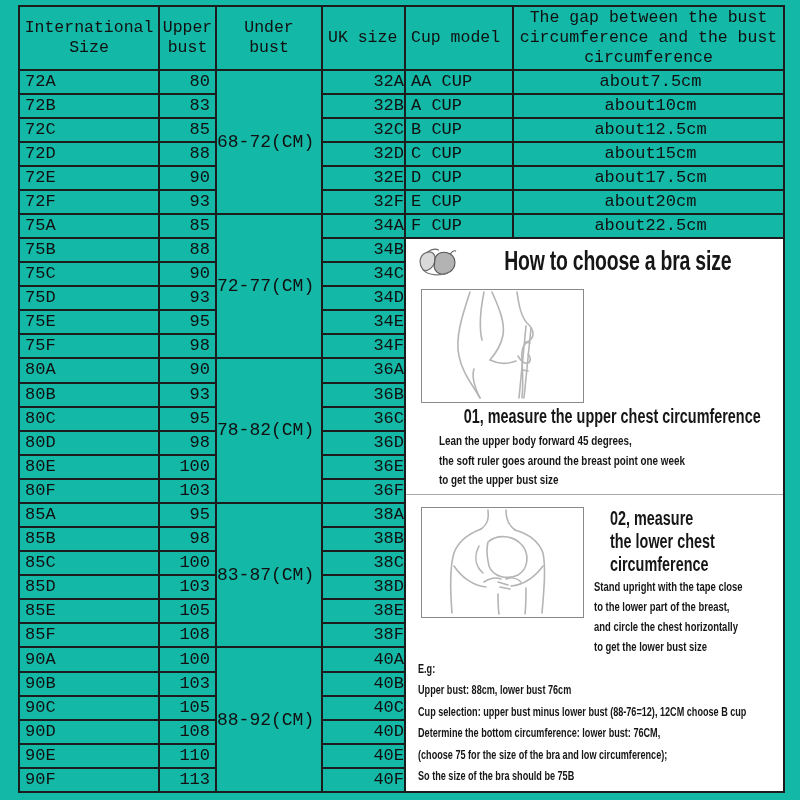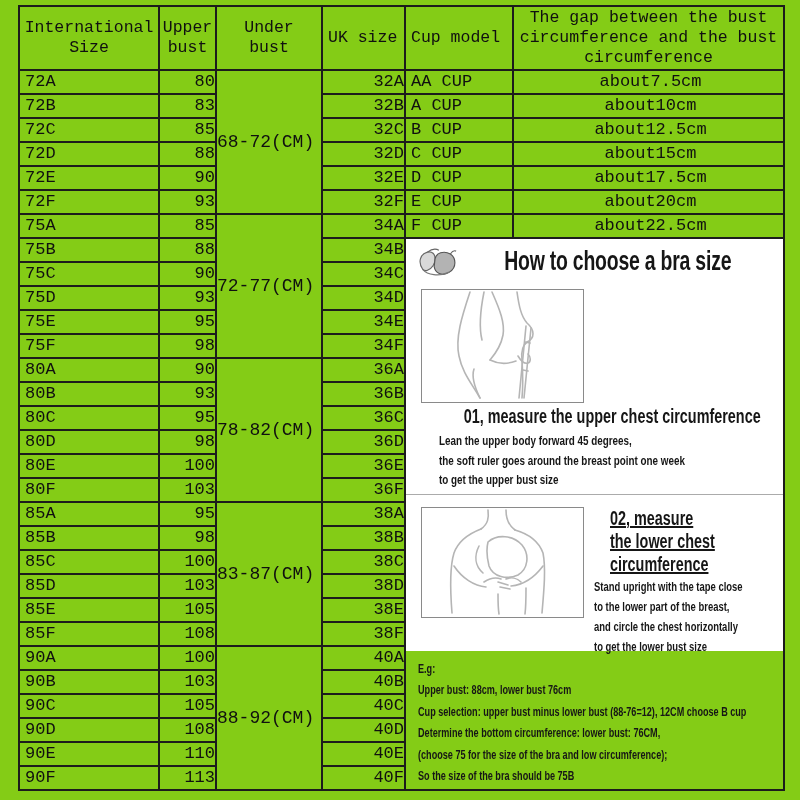--- a/index.html
+++ b/index.html
@@ -1,50 +1,50 @@
 <!DOCTYPE html>
 <html><head>
 <meta charset="utf-8">
 <style>
   html,body{margin:0;padding:0;background:#fff;}
-  .stage{position:relative;width:800px;height:800px;background:#84cc16;overflow:hidden;
+  .stage{position:relative;width:800px;height:800px;background:#14b8a6;overflow:hidden;
          font-family:"Liberation Mono","DejaVu Sans Mono",monospace;color:#111;}
 
   
   table.size-table{position:absolute;left:18px;top:5px;width:765px;border-collapse:collapse;
     table-layout:fixed;font-family:"Liberation Mono","DejaVu Sans Mono",monospace;color:#101010;}
   table.size-table th, table.size-table td{border:2px solid #1c1c1c;overflow:hidden;}
   thead th{font-weight:normal;font-size:16.5px;line-height:20px;height:62px;
            text-align:center;vertical-align:middle;padding:0;}
   th.h-uk, th.h-cup{text-align:left;padding-left:5px;}
   th .narrow{width:66px;margin:0 auto;}
   tbody td{height:22px;font-size:17px;line-height:22px;padding:0;vertical-align:middle;
            white-space:nowrap;}
   td.c-intl{text-align:left;padding-left:5px;border-radius:9px;}
-  td.c-upper{text-align:right;}
+  td.c-upper{text-align:right;padding-right:5px;}
   td.c-under{font-size:18px;margin-top:32px;}
   td.c-uk{text-align:right;padding-left:5px;}
   td.c-cup{text-align:left;padding-left:5px;}
   td.c-gap{text-align:center;padding-left:4px;}
   td.c-guide{padding:0;vertical-align:top;}
 
   
-  .guide{position:relative;width:100%;height:412px;background:#fff;
+  .guide{position:relative;width:100%;height:552px;background:#fff;
          font-family:"Liberation Sans","DejaVu Sans",sans-serif;font-weight:bold;color:#161616;}
   .bra-icon{position:absolute;left:10px;top:7px;width:42px;height:37px;}
   .g-title{position:absolute;left:50px;right:4px;top:11px;text-align:center;
            font-size:27px;letter-spacing:-0.3px;white-space:nowrap;}
   .g-box{position:absolute;border:1px solid #8a8a8a;background:#fff;}
   .box1{left:15px;top:50px;width:161px;height:112px;}
   .box2{left:15px;top:268px;width:161px;height:109px;}
   .g-s1head{position:absolute;left:0;right:0;top:166px;text-align:center;font-size:20px;
             white-space:nowrap;}
   .g-s1lines{position:absolute;left:33px;top:192px;font-size:13.5px;line-height:19.5px;}
   .g-sep{position:absolute;left:0;right:0;top:255px;height:1px;background:#ababab;}
-  .g-s2head{position:absolute;left:204px;top:268px;font-size:20px;line-height:23px;text-decoration:underline;}
+  .g-s2head{position:absolute;left:204px;top:268px;font-size:20px;line-height:23px;}
   .g-s2lines{position:absolute;left:188px;top:338px;font-size:13.5px;line-height:20px;}
   .g-example{position:absolute;left:12px;top:419px;font-size:13px;line-height:21.4px;}
   
   .cc72{display:inline-block;transform:scaleX(.72);transform-origin:50% 50%;white-space:nowrap;}
   .cl73{transform:scaleX(.73);transform-origin:0 50%;white-space:nowrap;}
   .cl72{transform:scaleX(.72);transform-origin:0 50%;white-space:nowrap;}
   .cl70{transform:scaleX(.70);transform-origin:0 50%;white-space:nowrap;}
   svg.sketch path, svg.sketch line, svg.sketch circle{fill:none;stroke:#b5b5b5;stroke-width:1.6;
     stroke-linecap:round;stroke-linejoin:round;}
 </style>

